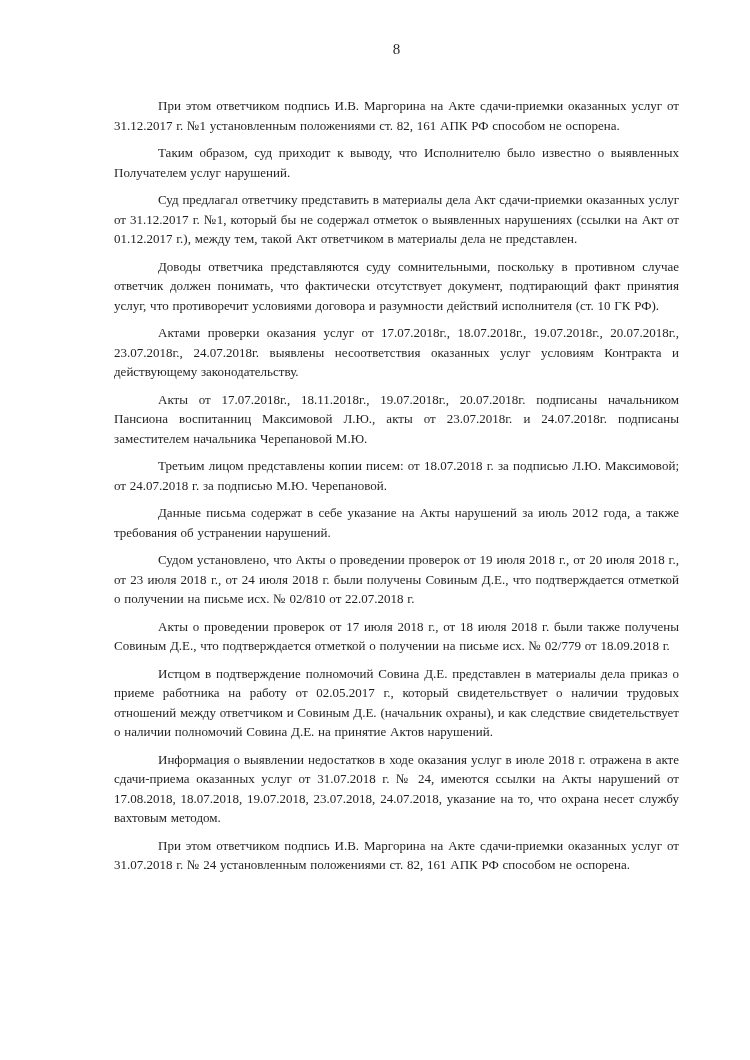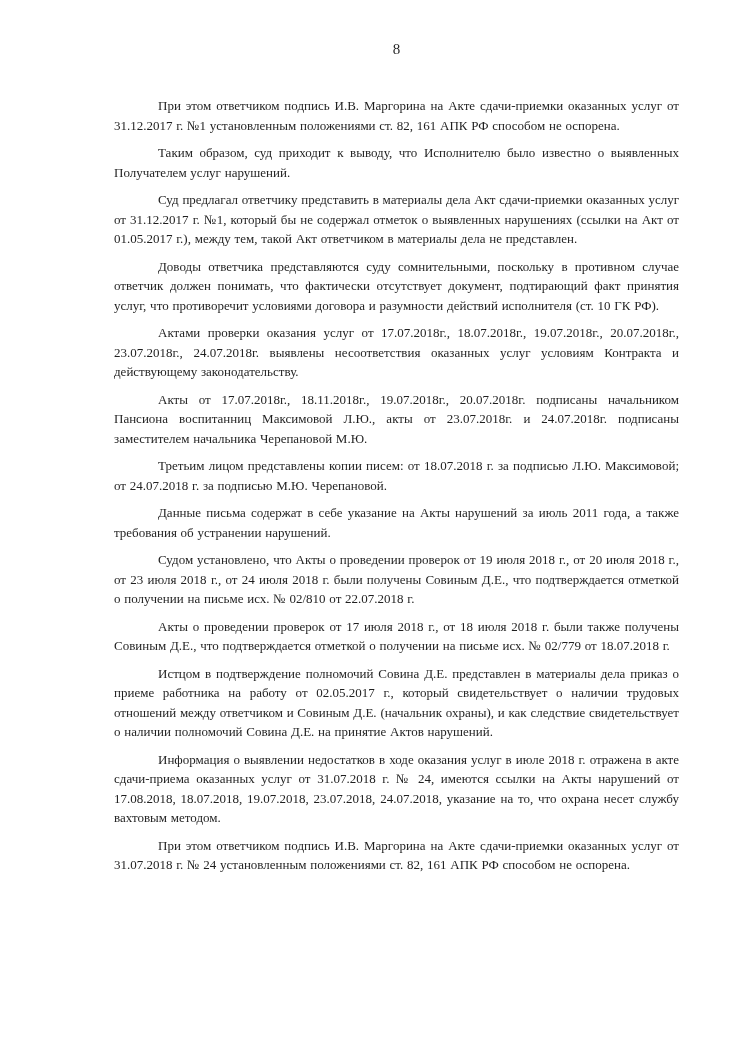--- a/index.html
+++ b/index.html
@@ -43,25 +43,25 @@
   }
 </style>
 </head>
 <body>
 
 <div class="page">
   <div class="page-number">8</div>
   <div class="content">
     <p>При этом ответчиком подпись И.В. Маргорина на Акте сдачи-приемки оказанных услуг от 31.12.2017 г. №1 установленным положениями ст. 82, 161 АПК РФ способом не оспорена.</p>
     <p>Таким образом, суд приходит к выводу, что Исполнителю было известно о выявленных Получателем услуг нарушений.</p>
-    <p>Суд предлагал ответчику представить в материалы дела Акт сдачи-приемки оказанных услуг от 31.12.2017 г. №1, который бы не содержал отметок о выявленных нарушениях (ссылки на Акт от 01.05.2017 г.), между тем, такой Акт ответчиком в материалы дела не представлен.</p>
+    <p>Суд предлагал ответчику представить в материалы дела Акт сдачи-приемки оказанных услуг от 31.12.2017 г. №1, который бы не содержал отметок о выявленных нарушениях (ссылки на Акт от 01.12.2017 г.), между тем, такой Акт ответчиком в материалы дела не представлен.</p>
     <p>Доводы ответчика представляются суду сомнительными, поскольку в противном случае ответчик должен понимать, что фактически отсутствует документ, подтирающий факт принятия услуг, что противоречит условиями договора и разумности действий исполнителя (ст. 10 ГК РФ).</p>
     <p>Актами проверки оказания услуг от 17.07.2018г., 18.07.2018г., 19.07.2018г., 20.07.2018г., 23.07.2018г., 24.07.2018г. выявлены несоответствия оказанных услуг условиям Контракта и действующему законодательству.</p>
     <p>Акты от 17.07.2018г., 18.11.2018г., 19.07.2018г., 20.07.2018г. подписаны начальником Пансиона воспитанниц Максимовой Л.Ю., акты от 23.07.2018г. и 24.07.2018г. подписаны заместителем начальника Черепановой М.Ю.</p>
     <p>Третьим лицом представлены копии писем: от 18.07.2018 г. за подписью Л.Ю. Максимовой; от 24.07.2018 г. за подписью М.Ю. Черепановой.</p>
-    <p>Данные письма содержат в себе указание на Акты нарушений за июль 2011 года, а также требования об устранении нарушений.</p>
+    <p>Данные письма содержат в себе указание на Акты нарушений за июль 2012 года, а также требования об устранении нарушений.</p>
     <p>Судом установлено, что Акты о проведении проверок от 19 июля 2018 г., от 20 июля 2018 г., от 23 июля 2018 г.,  от 24 июля 2018 г. были получены Совиным Д.Е., что подтверждается отметкой о получении на письме исх. № 02/810 от 22.07.2018 г.</p>
-    <p>Акты о проведении проверок от 17 июля 2018 г., от 18 июля 2018 г. были также получены Совиным Д.Е., что подтверждается отметкой о получении на письме исх. № 02/779 от 18.07.2018 г.</p>
+    <p>Акты о проведении проверок от 17 июля 2018 г., от 18 июля 2018 г. были также получены Совиным Д.Е., что подтверждается отметкой о получении на письме исх. № 02/779 от 18.09.2018 г.</p>
     <p>Истцом в подтверждение полномочий Совина Д.Е. представлен в материалы дела приказ о приеме работника на работу от 02.05.2017 г., который свидетельствует о наличии трудовых отношений между ответчиком и  Совиным Д.Е. (начальник охраны), и как следствие свидетельствует о наличии полномочий Совина Д.Е. на принятие Актов нарушений.</p>
     <p>Информация о выявлении недостатков в ходе оказания услуг в июле 2018 г. отражена в акте сдачи-приема оказанных услуг от 31.07.2018 г. № 24, имеются ссылки на Акты нарушений от 17.08.2018, 18.07.2018, 19.07.2018, 23.07.2018, 24.07.2018, указание на то, что охрана несет службу вахтовым методом.</p>
     <p>При этом ответчиком подпись И.В. Маргорина на Акте сдачи-приемки оказанных услуг от 31.07.2018 г. № 24 установленным положениями ст. 82, 161 АПК РФ способом не оспорена.</p>
   </div>
 </div>
 
 </body></html>

